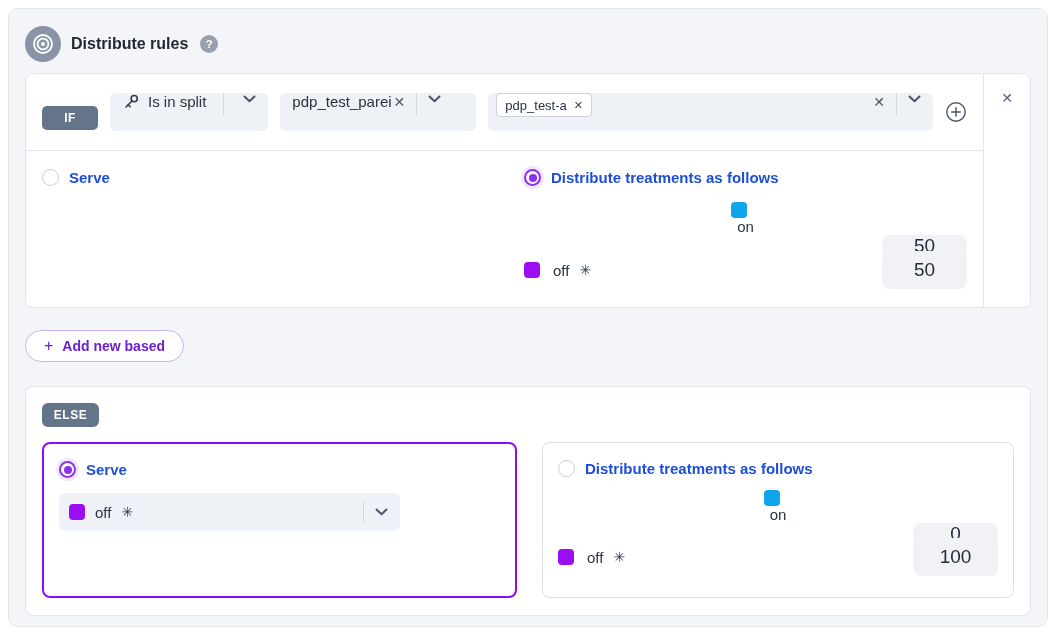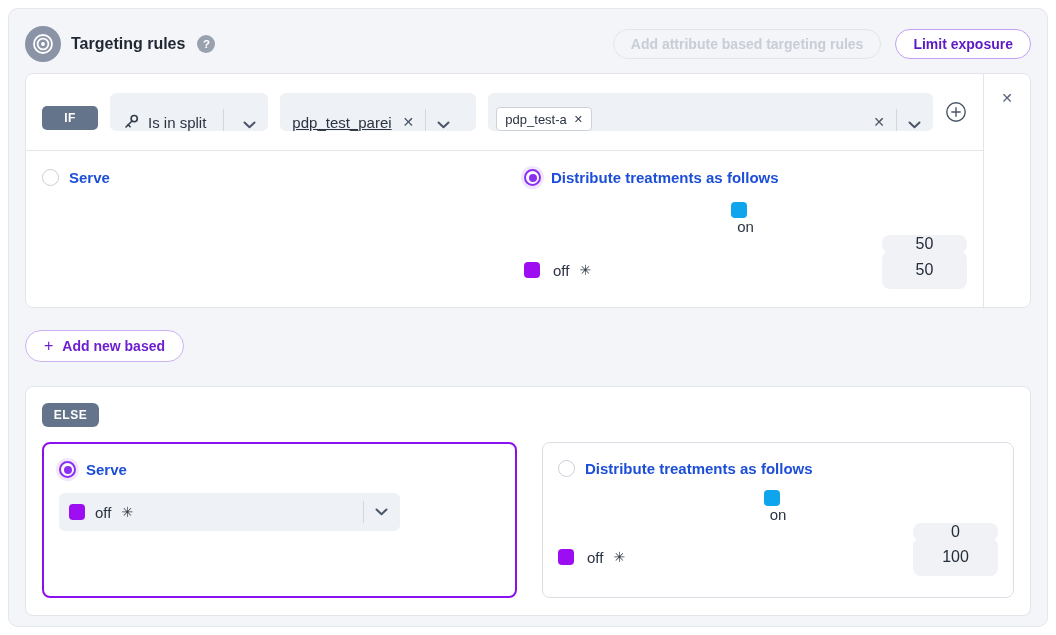--- a/index.html
+++ b/index.html
@@ -30,27 +30,27 @@
   .rule-main { flex: 1; min-width: 0; display: flex; flex-direction: column; }
   .rule-side { width: 47px; border-left: 1px solid #e2e5ea; padding-top: 15px; text-align: center; }
   .close-x { color: #56637a; font-size: 14px; cursor: pointer; line-height: 1; display: inline-block; }
 
   .if-row { display: flex; align-items: center; gap: 12px; padding: 19px 16px;
     border-bottom: 1px solid #e2e5ea; }
   .badge { background: #64748b; color: #fff; font-size: 12px; font-weight: bold;
     letter-spacing: .5px; border-radius: 5px; padding: 5px 0; text-align: center; }
   .if-badge { width: 56px; flex: 0 0 56px; margin-top: 12px; }
   .control { height: 38px; background: #eef1f5; border-radius: 6px; display: flex;
-    align-items: flex-end; padding: 0 10px 0 12px; font-size: 15px; color: #2a3342; cursor: pointer; }
+    align-items: flex-start; padding: 0 10px 0 12px; font-size: 15px; color: #2a3342; cursor: pointer; }
   .vsep { width: 1px; height: 22px; background: #d3d8df; margin: 0 9px; flex: 0 0 1px; }
   .x-icon { color: #4a5568; font-size: 14px; line-height: 1; cursor: pointer; padding: 2px; }
   .chev { display: inline-flex; cursor: pointer; padding: 2px; }
   .control-matcher { gap: 8px; }
   .control-split { min-width: 196px; }
-  .control-split .split-value { max-width: 120px; overflow: hidden; white-space: nowrap; margin-right: 9px; text-decoration: underline; }
+  .control-split .split-value { max-width: 120px; overflow: hidden; white-space: nowrap; margin-right: 0; }
   .control-multi { flex: 1; min-width: 0; padding-left: 8px; }
   .chip { background: #fff; border: 1px solid #ccd2da; border-radius: 4px; height: 24px;
     display: inline-flex; align-items: center; gap: 7px; padding: 0 8px; font-size: 13px; color: #2a3342; }
   .chip-x { font-size: 11px; color: #3a4352; cursor: pointer; line-height: 1; }
   .multi-spacer { flex: 1; }
   .plus-circle { display: inline-flex; cursor: pointer; flex: 0 0 auto; }
 
   .rule-body { display: flex; padding: 18px 16px 16px; flex: 1; }
   .serve-col { width: 482px; flex: 0 0 482px; }
   .dist-col { flex: 1; min-width: 0; }
@@ -63,21 +63,21 @@
     background: #8b2ff0; }
   .radio-label { font-size: 15px; font-weight: bold; color: #1d4ed8; }
 
   .treat-row { display: flex; align-items: center; height: 38px; margin-top: 11px; }
   .treat-row.first { margin-top: 16px; flex-direction: column; }
   .swatch { width: 16px; height: 16px; border-radius: 4px; margin-right: 13px; flex: 0 0 16px; }
   .treat-name { font-size: 15px; color: #2a3342; }
   .default-star { font-size: 14px; color: #323b49; margin-left: 10px;
     font-family: "DejaVu Sans", sans-serif; }
   .pct-input { margin-left: auto; width: 85px; height: 38px; border: none; outline: none;
-    background: #f0f2f6; border-radius: 8px; text-align: center; font-size: 16px; color: #242d3a;
+    background: #f0f2f6; border-radius: 8px; text-align: center; font-size: 19px; color: #242d3a;
     font-family: inherit; }
 
   
   .add-rule-btn { margin-top: 22px; height: 32px; border-radius: 16px; border: 1px solid #cdb2f1;
     background: #fff; color: #6d1fd0; font-size: 14px; font-weight: bold; padding: 0 18px;
     display: inline-flex; align-items: center; gap: 9px; cursor: pointer; font-family: inherit; }
   .add-rule-btn .plus-glyph { font-size: 16px; font-weight: normal; }
 
   
   .else-card { margin-top: 24px; height: 230px; background: #fff; border: 1px solid #e2e5ea;
@@ -105,26 +105,22 @@
   
   <div class="header">
     <div class="header-left">
       <span class="target-icon">
         <svg width="22" height="22" viewBox="0 0 22 22">
           <circle cx="11" cy="11" r="9" fill="none" stroke="#ffffff" stroke-width="1.8"></circle>
           <circle cx="11" cy="11" r="5.4" fill="none" stroke="#ffffff" stroke-width="1.8"></circle>
           <circle cx="11" cy="11" r="1.9" fill="#ffffff"></circle>
         </svg>
       </span>
-      <span class="title">Targeting rules</span>
+      <span class="title">Distribute rules</span>
       <span class="help-icon">?</span>
-    </div>
-    <div class="header-right">
-      <button class="pill disabled">Add attribute based targeting rules</button>
-      <button class="pill primary-outline">Limit exposure</button>
     </div>
   </div>
 
   
   <div class="rule-card">
     <div class="rule-main">
 
       <div class="if-row">
         <span class="badge if-badge">IF</span>
 

